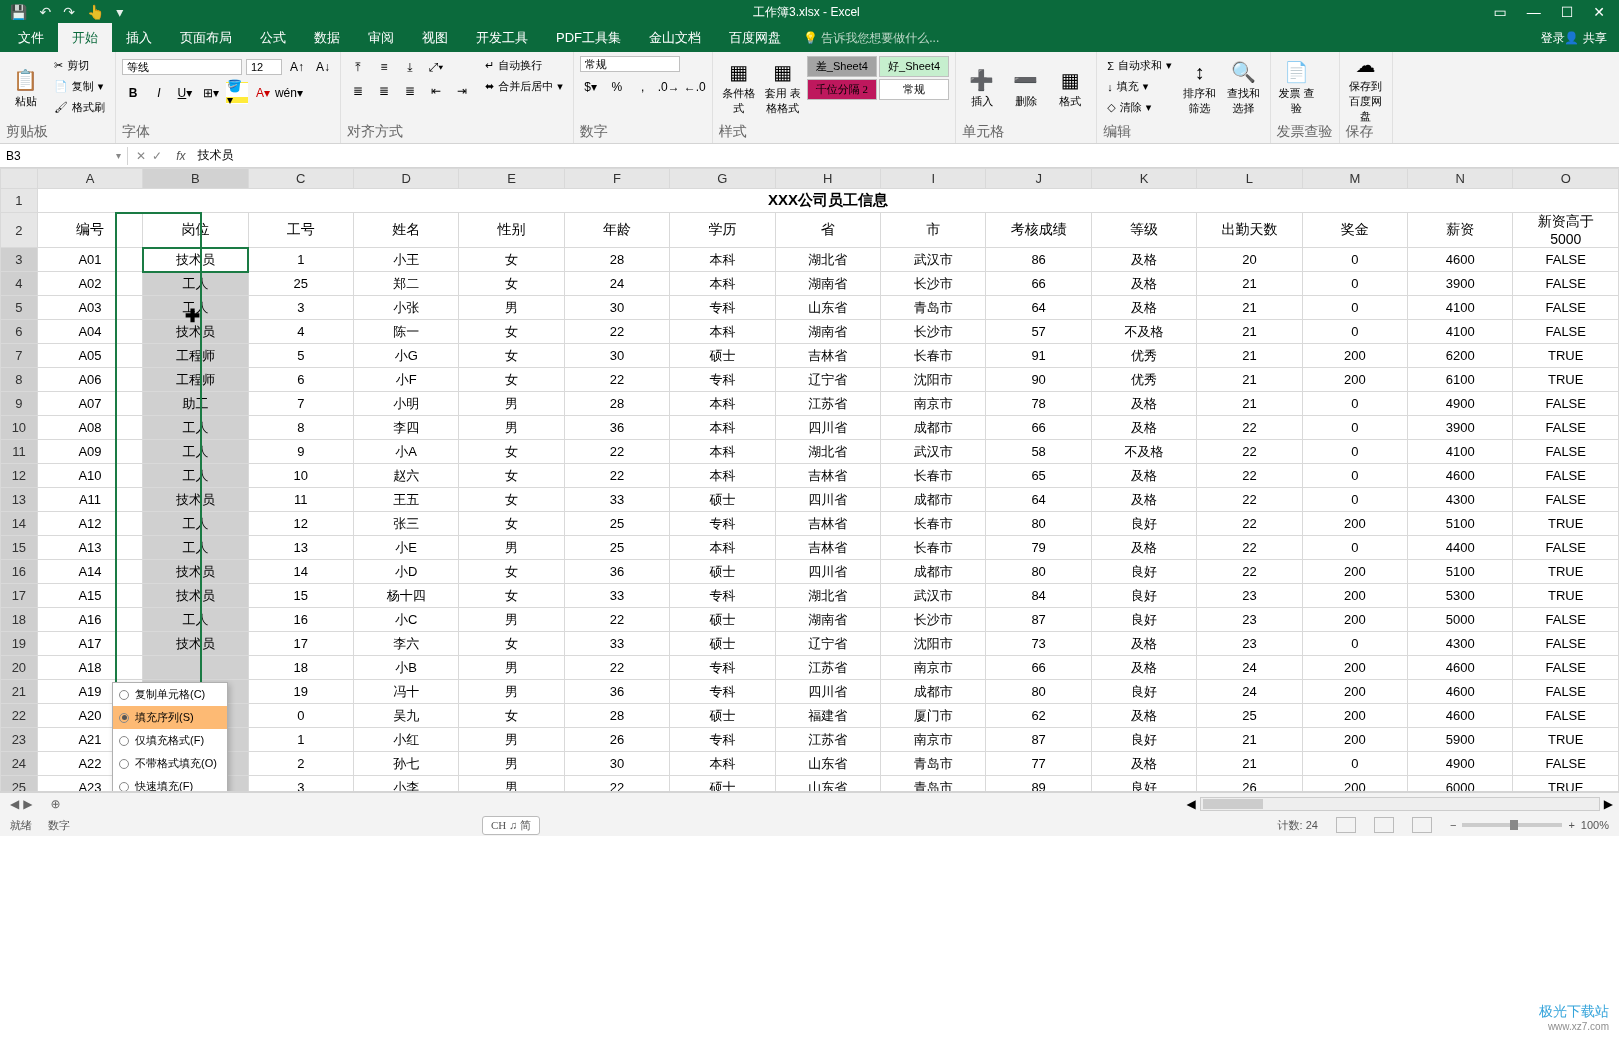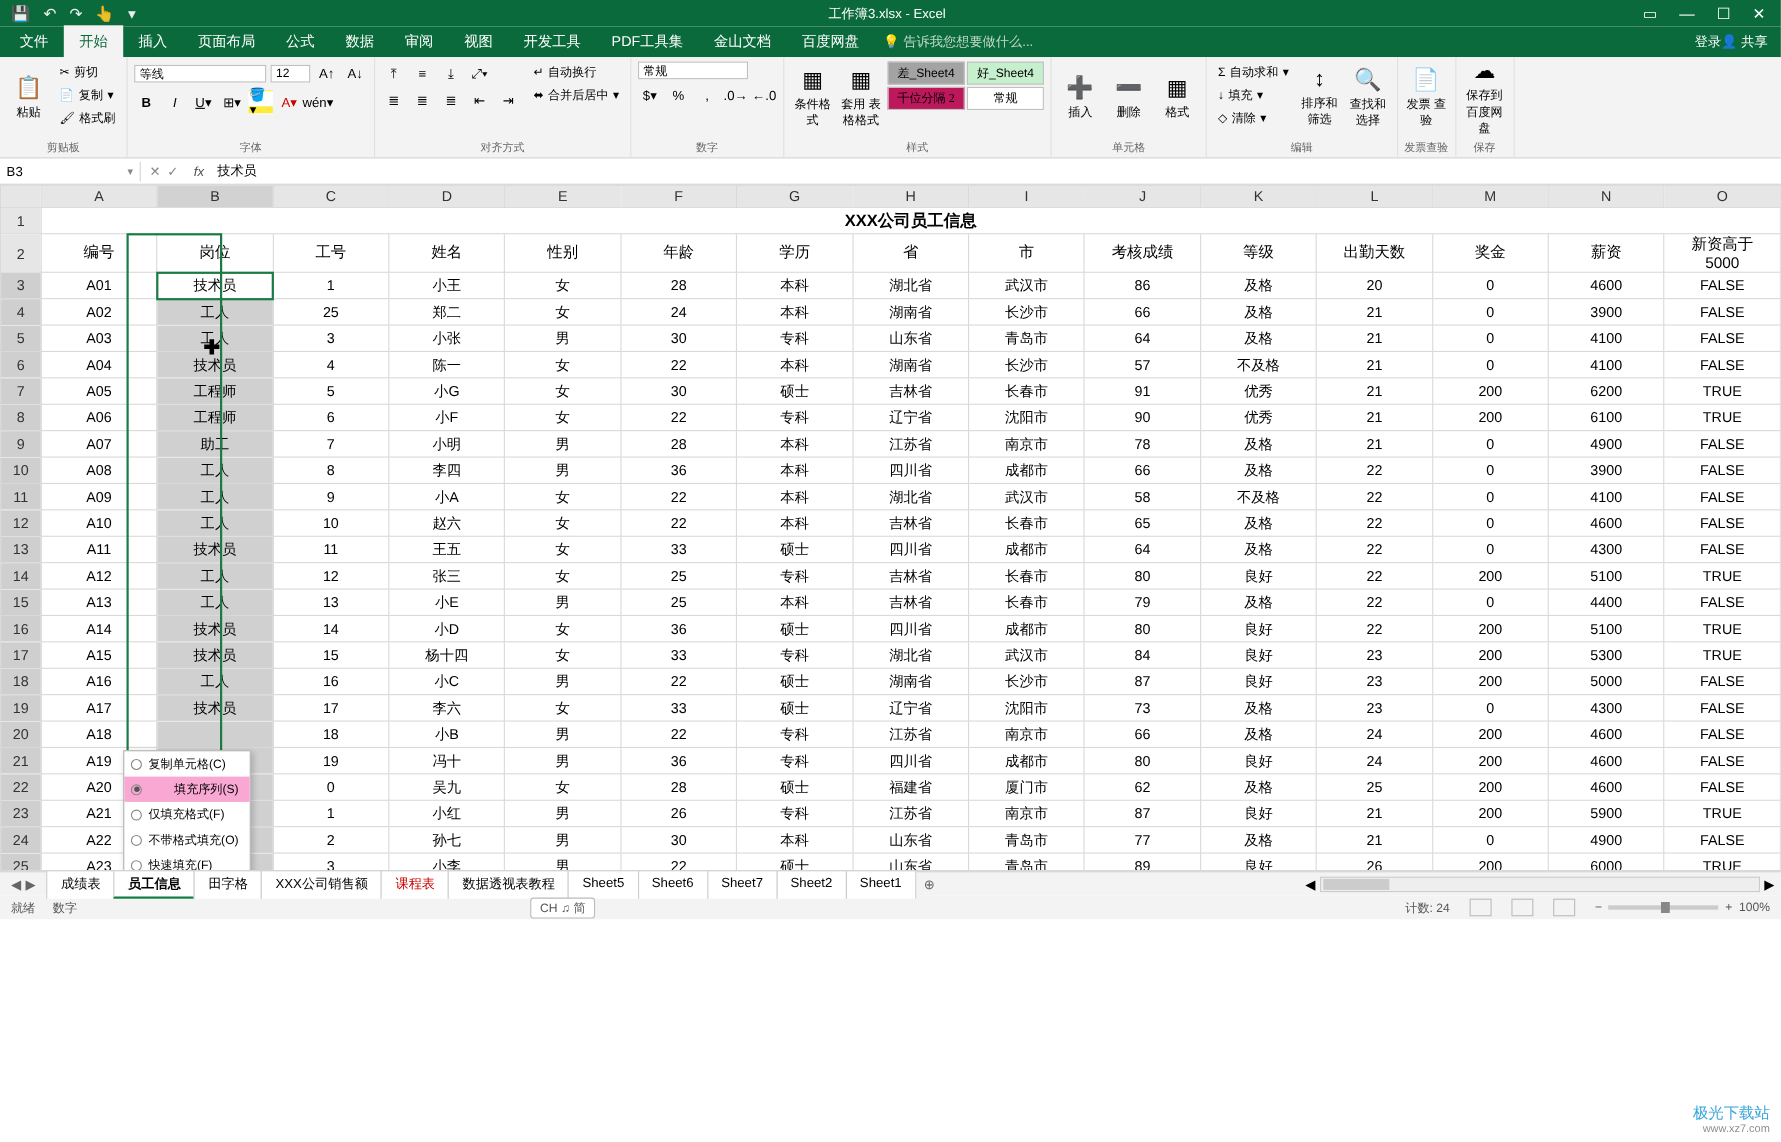--- a/index.html
+++ b/index.html
@@ -17,21 +17,21 @@
 .ribbon-tabs { background: #0b6a3c; height: 28px; display: flex; align-items: center; padding: 0 4px; color: #fff; }
 .ribbon-tab { padding: 6px 14px; font-size: 13px; cursor: pointer; }
 .ribbon-tab.active { background: #f3f3f3; color: #0b6a3c; }
 .ribbon-tell { color: #bfd9c9; margin-left: 8px; font-size: 12px; }
 .ribbon-right { margin-left: auto; display: flex; gap: 0; padding-right: 8px; }
 
 
 .ribbon { background: #f3f3f3; border-bottom: 1px solid #d4d4d4; height: 92px; display: flex; }
 .ribbon-group { border-right: 1px solid #e0e0e0; display: flex; flex-direction: column; padding: 4px 6px 2px 6px; }
 .ribbon-group-body { flex: 1; display: flex; align-items: flex-start; gap: 4px; }
-.ribbon-group-label { text-align: center; font-size: 10px; color: #666; padding-top: 2px; }
+.ribbon-group-label { font-size: 14px; color: #666; padding-top: 2px; }
 .ribbon-btn-large { width: 40px; height: 64px; display: flex; flex-direction: column; align-items: center; justify-content: center; gap: 2px; }
 .ribbon-btn-large .ico { font-size: 20px; }
 .ribbon-btn-large .lbl { font-size: 11px; text-align: center; }
 .ribbon-stack { display: flex; flex-direction: column; gap: 2px; }
 .ribbon-small { font-size: 11px; padding: 2px 4px; display: flex; align-items: center; gap: 4px; white-space: nowrap; }
 .ribbon-row { display: flex; gap: 4px; align-items: center; }
 .font-sel { border: 1px solid #c0c0c0; background: #fff; font-size: 11px; padding: 1px 4px; }
 .font-sel.name { width: 120px; }
 .font-sel.size { width: 36px; }
 .icon-btn { width: 22px; height: 22px; display: inline-flex; align-items: center; justify-content: center; font-size: 12px; border: 1px solid transparent; }
@@ -64,39 +64,39 @@
 .selection-border { position: absolute; border: 2px solid #1a7b44; pointer-events: none; }
 .fill-handle { position: absolute; width: 6px; height: 6px; background: #1a7b44; }
 .title-row td { font-size: 15px; font-weight: bold; }
 .header-row td { font-size: 14px; }
 
 
 .autofill-menu { position: absolute; background: #fff; border: 1px solid #b0b0b0; box-shadow: 2px 2px 6px rgba(0,0,0,0.2); font-size: 11px; z-index: 100; }
 .autofill-menu .item { padding: 4px 10px 4px 6px; display: flex; align-items: center; gap: 6px; }
 .autofill-menu .item .radio { width: 10px; height: 10px; border: 1px solid #888; border-radius: 50%; display: inline-flex; align-items: center; justify-content: center; }
 .autofill-menu .item.sel .radio::after { content: ''; width: 5px; height: 5px; background: #555; border-radius: 50%; }
-.autofill-menu .item.sel { background: #f9a8d4; justify-content: space-between; }
+.autofill-menu .item.sel { background: #fdba74; }
 .autofill-icon { position: absolute; width: 20px; height: 16px; border: 1px solid #888; background: #fff; display: flex; align-items: center; justify-content: center; font-size: 10px; }
 
 
 .sheet-bar { height: 22px; display: flex; align-items: center; background: #f3f3f3; border-top: 1px solid #d4d4d4; }
 .sheet-nav { display: flex; gap: 4px; padding: 0 10px; color: #666; }
 .sheet-tabs { display: flex; }
 .sheet-tab { padding: 3px 12px; border: 1px solid #ccc; border-bottom: none; background: #fff; font-size: 12px; margin-right: -1px; }
 .sheet-tab.active { background: #fff; border-bottom: 2px solid #107c41; font-weight: bold; }
 .sheet-tab.red { color: #c00; }
 .sheet-add { padding: 2px 8px; color: #666; }
 .sheet-scroll { margin-left: auto; display: flex; align-items: center; gap: 4px; padding-right: 6px; }
 .hscroll { width: 400px; height: 14px; background: #eee; border: 1px solid #ccc; position: relative; }
 .hscroll .thumb { position: absolute; left: 2px; width: 60px; height: 10px; top: 1px; background: #ccc; }
 
 
 .status-bar { height: 22px; background: #f3f3f3; display: flex; align-items: center; font-size: 11px; color: #555; padding: 0 10px; gap: 16px; }
 .status-right { margin-left: auto; display: flex; gap: 18px; align-items: center; }
-.ime-pill { border: 1px solid #bbb; border-radius: 3px; padding: 1px 8px; background: #fff; }
+.ime-pill { border: 1px solid #bbb; border-radius: 3px; padding: 1px 8px; background: #fff; font-family: Liberation Serif, serif; }
 .zoom { display: flex; align-items: center; gap: 6px; }
 .zoom-track { width: 100px; height: 4px; background: #ccc; position: relative; }
 .zoom-thumb { position: absolute; left: 48px; top: -3px; width: 8px; height: 10px; background: #888; }
 .view-btn { width: 20px; height: 16px; border: 1px solid #bbb; display: inline-block; }
 
 
 .watermark { position: absolute; bottom: 6px; right: 10px; font-size: 14px; color: #2ca0d9;  opacity: 0.95; pointer-events: none; text-shadow: 0 0 2px #fff; }
 .watermark .sub { font-size: 10px; color: #888; display: block; text-align: right; }
 
 .cursor-plus { position: absolute; font-size: 18px; font-weight: bold; color: #000; pointer-events: none; z-index: 50; }
@@ -820,33 +820,20 @@
         <span>快速填充(F)</span>
       </div>
     </div>
 </div>
 
 <div class="sheet-bar">
   <div class="sheet-nav">
     <span>◀</span>
     <span>▶</span>
   </div>
-  <div class="sheet-tabs" id="sheet-tabs">
-      <div class="sheet-tab">成绩表</div>
-      <div class="sheet-tab active">员工信息</div>
-      <div class="sheet-tab">田字格</div>
-      <div class="sheet-tab">XXX公司销售额</div>
-      <div class="sheet-tab red">课程表</div>
-      <div class="sheet-tab">数据透视表教程</div>
-      <div class="sheet-tab">Sheet5</div>
-      <div class="sheet-tab">Sheet6</div>
-      <div class="sheet-tab">Sheet7</div>
-      <div class="sheet-tab">Sheet2</div>
-      <div class="sheet-tab">Sheet1</div>
-    </div>
   <span class="sheet-add">⊕</span>
   <div class="sheet-scroll">
     <span>◀</span>
     <div class="hscroll">
         <div class="thumb"></div>
       </div>
     <span>▶</span>
   </div>
 </div>
 

